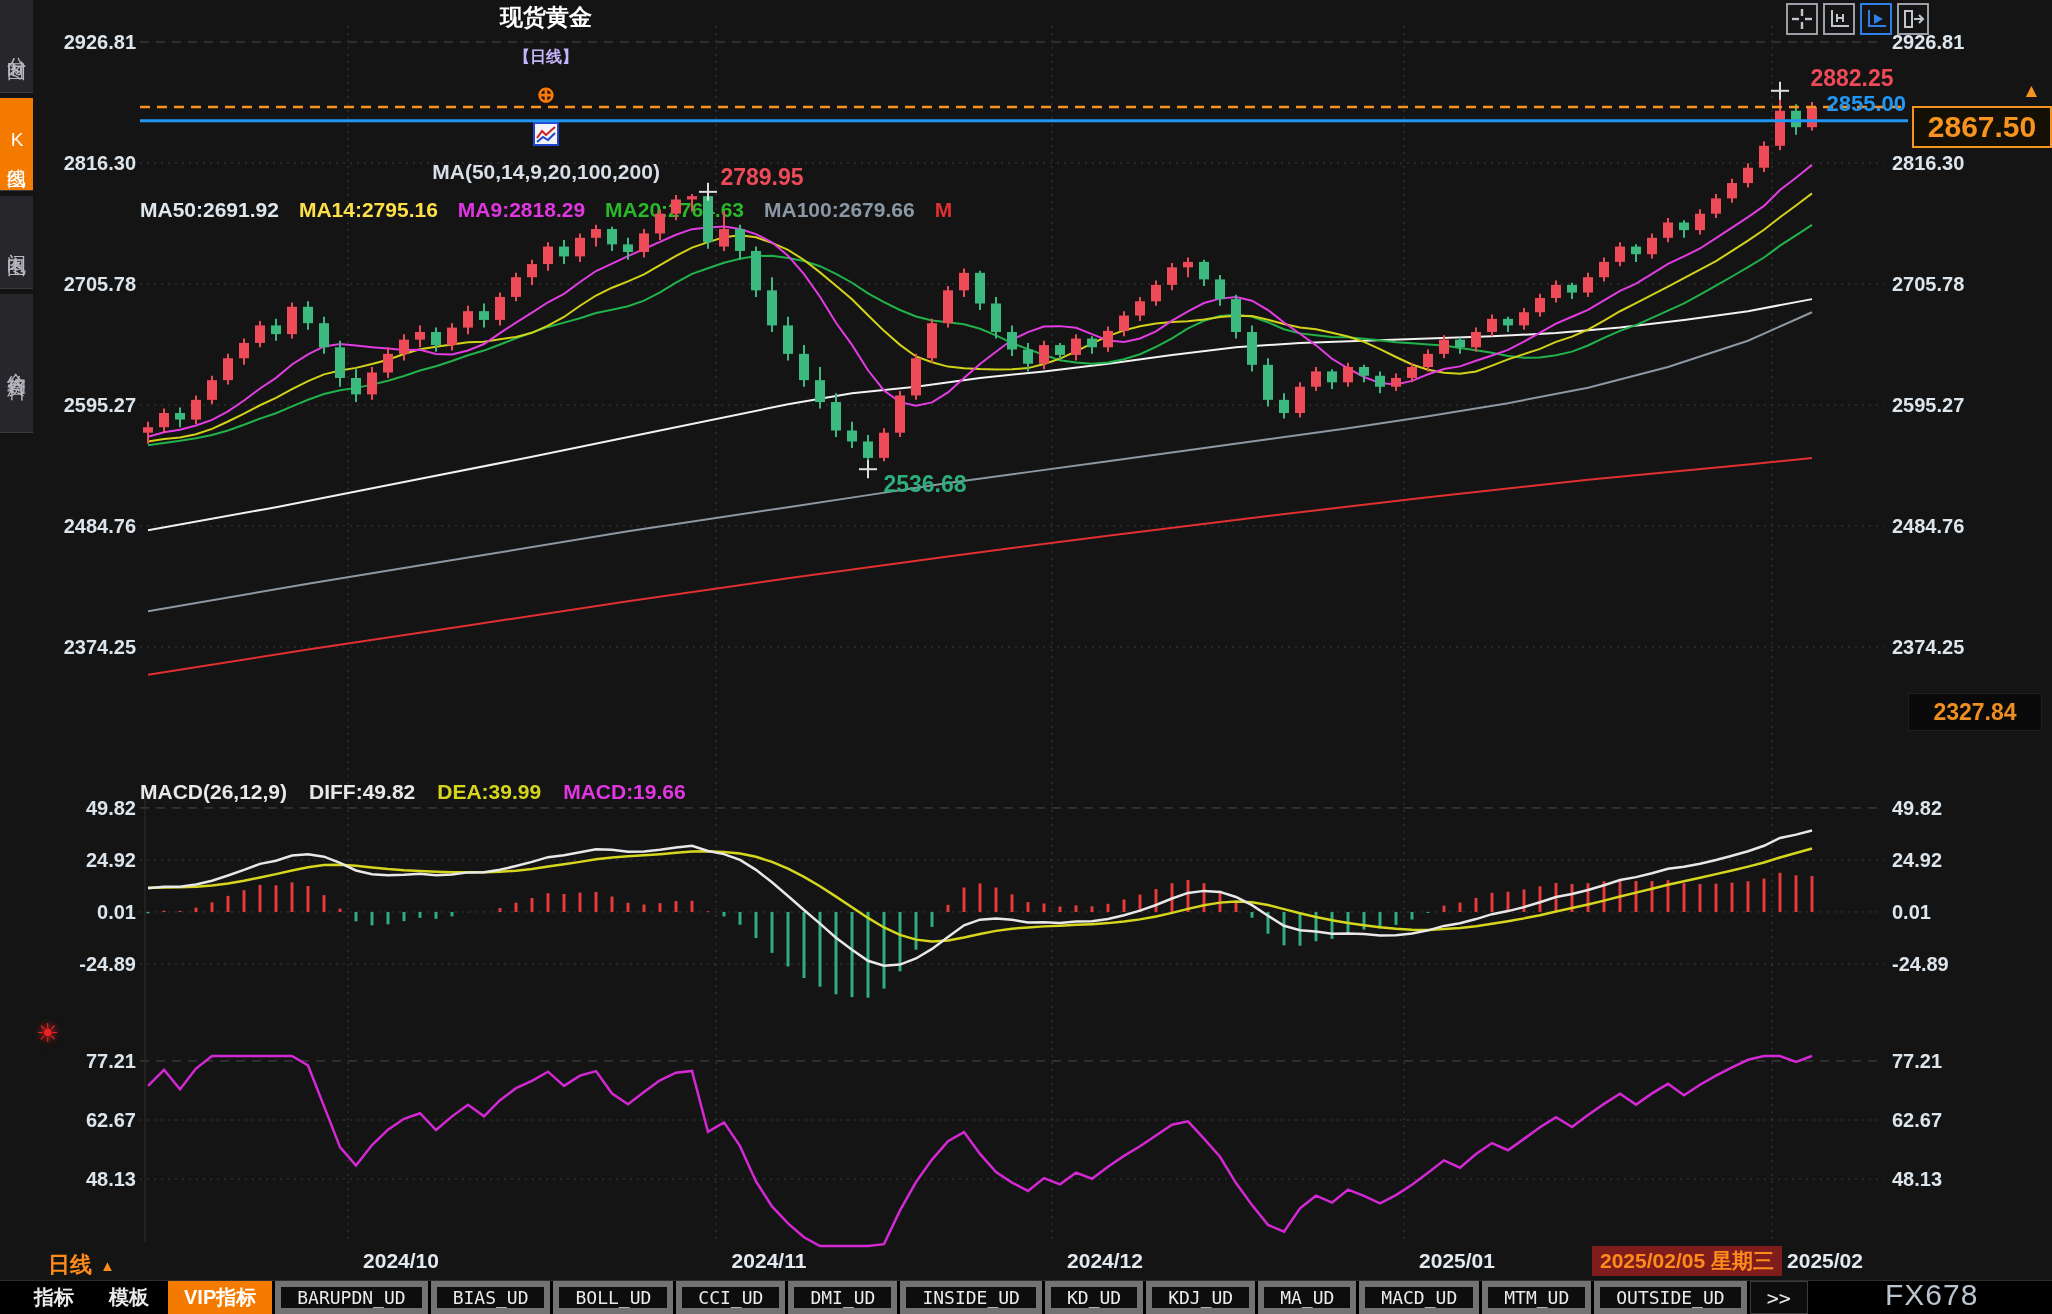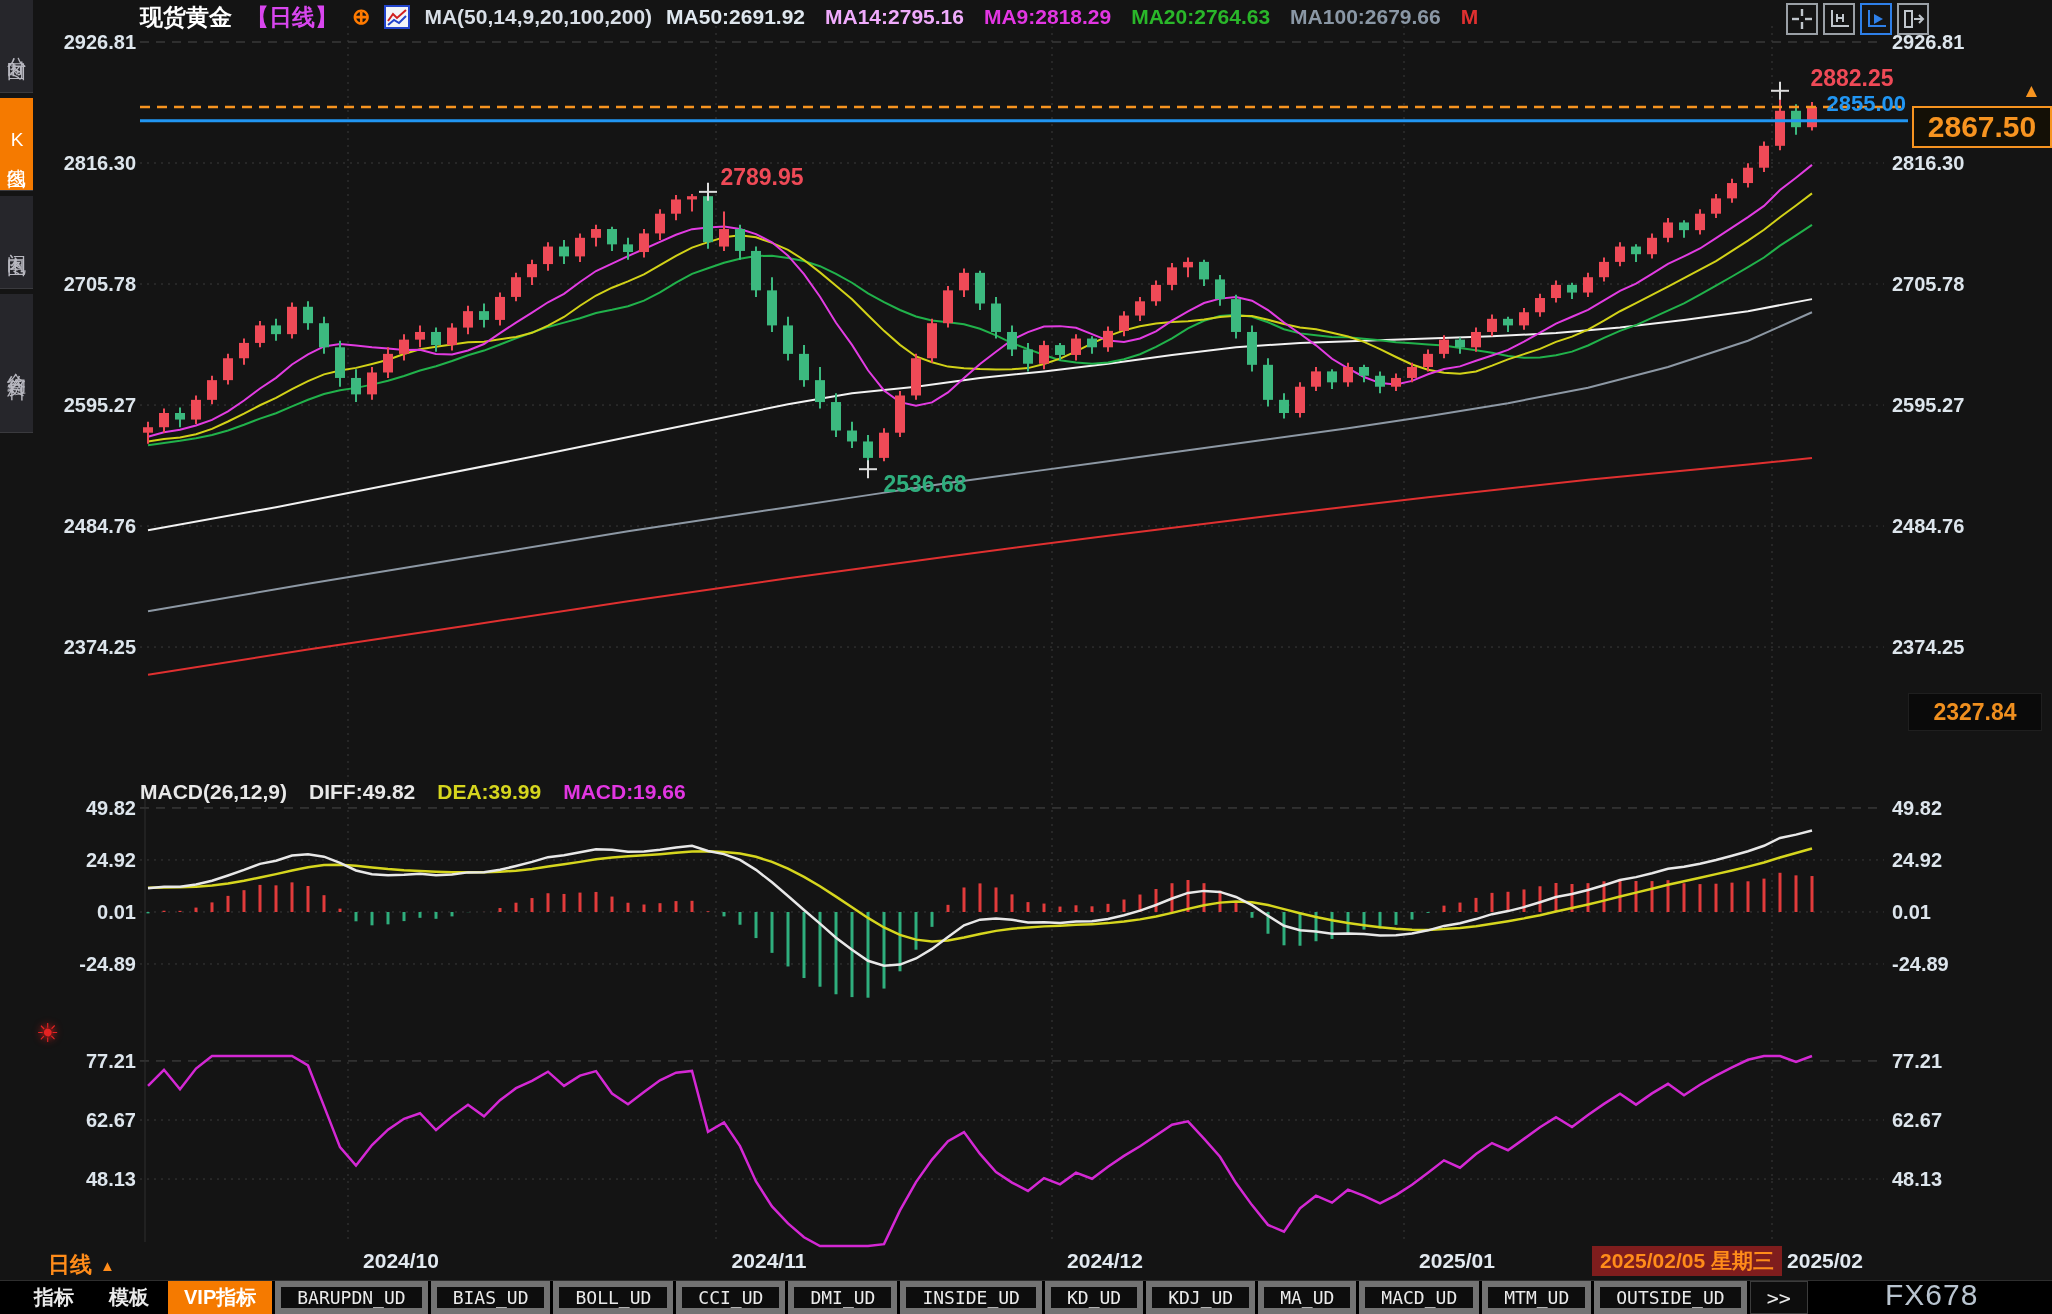--- a/index.html
+++ b/index.html
@@ -6,23 +6,23 @@
   #app{position:relative;width:2052px;height:1314px;background:#141414;overflow:hidden;
        font-family:"Liberation Sans",sans-serif;}
   svg text{font-family:"Liberation Sans",sans-serif;}
   
   #sidebar{position:absolute;left:0;top:0;width:33px;height:1314px;}
   .side-tab{width:33px;margin-bottom:5px;background:#26262b;color:#b8b8c0;
     writing-mode:vertical-rl;text-orientation:upright;display:flex;align-items:center;justify-content:center;
     font-size:19px;letter-spacing:3px;border-bottom:1px solid #3a3a3e;cursor:pointer;}
   .side-tab.active{background:#f57a00;color:#ffffff;}
   
-  #header{position:absolute;left:140px;top:2px;height:30px;display:flex;align-items:center;gap:14px;white-space:nowrap;}
+  #header{position:absolute;left:140px;top:2px;height:30px;display:flex;align-items:center;gap:14px;white-space:nowrap;flex-direction:column;}
   .h-symbol{color:#ffffff;font-size:23px;font-weight:700;}
-  .h-period{color:#d946ef;font-size:23px;font-weight:700;text-align:right;}
+  .h-period{color:#c4b5fd;font-size:16px;font-weight:700;text-align:right;}
   .h-plus{color:#ff7a00;font-size:22px;font-weight:700;}
   .h-matitle{color:#d8dee6;font-size:21px;font-weight:600;}
   #ma-values{display:flex;gap:20px;}
   #ma-values span{font-size:21px;font-weight:600;}
   
   #tr-icons{position:absolute;left:1786px;top:3px;display:flex;gap:5px;}
   .tr-btn{width:28px;height:28px;border:2px solid #9aa0a6;display:flex;align-items:center;justify-content:center;background:#141414;cursor:pointer;}
   .tr-btn.active{border-color:#2e7fe8;}
   
   .flt{position:absolute;font-weight:700;white-space:nowrap;}
@@ -73,21 +73,21 @@
     <span style="display:flex;">
       <svg width="26" height="24" viewBox="0 0 26 24">
         <rect x="1" y="1" width="24" height="22" fill="#f2f4f8" stroke="#2244cc" stroke-width="2"></rect>
         <polyline points="4,16 9,9 13,13 22,5" fill="none" stroke="#d02020" stroke-width="2"></polyline>
         <polyline points="4,20 10,15 15,18 22,11" fill="none" stroke="#2244cc" stroke-width="2"></polyline>
       </svg>
     </span>
     <span class="h-matitle">MA(50,14,9,20,100,200)</span>
     <span id="ma-values">
         <span style="color: rgb(223, 231, 238);">MA50:2691.92</span>
-        <span style="color: #f0abfc;">MA14:2795.16</span>
+        <span style="color: #fde047;">MA14:2795.16</span>
         <span style="color: rgb(226, 54, 226);">MA9:2818.29</span>
         <span style="color: rgb(42, 183, 42);">MA20:2764.63</span>
         <span style="color: rgb(138, 151, 165);">MA100:2679.66</span>
         <span style="color: rgb(224, 48, 48);">M</span>
       </span>
   </div>
 
   <div id="tr-icons">
     <div class="tr-btn">
       <svg width="24" height="24">

